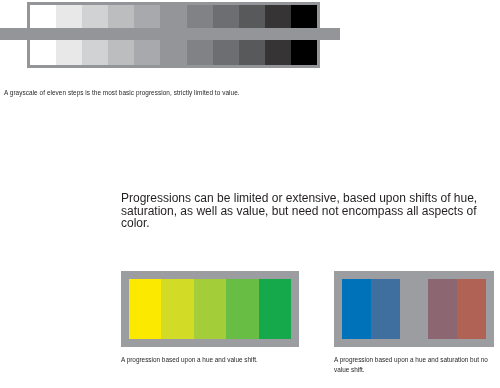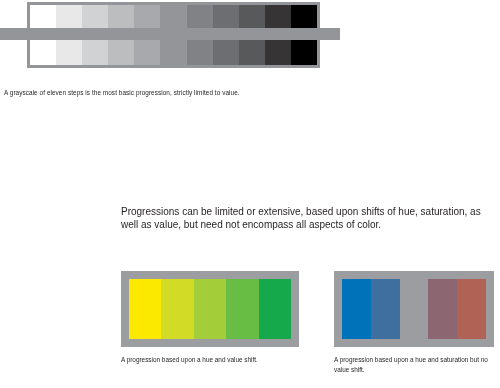--- a/index.html
+++ b/index.html
@@ -70,23 +70,23 @@
   #grayscale-caption {
     left: 4px;
     top: 88px;
     width: 380px;
   }
 
   
   #intro-paragraph {
     position: absolute;
     left: 121px;
-    top: 206px;
+    top: 192px;
     width: 368px;
-    font-size: 10px;
+    font-size: 12px;
     line-height: 12.6px;
     color: #231f20;
   }
 
   
   .swatch-figure { position: absolute; }
   .swatch-frame {
     position: relative;
     background: #9b9da0;
     padding: 8px;

